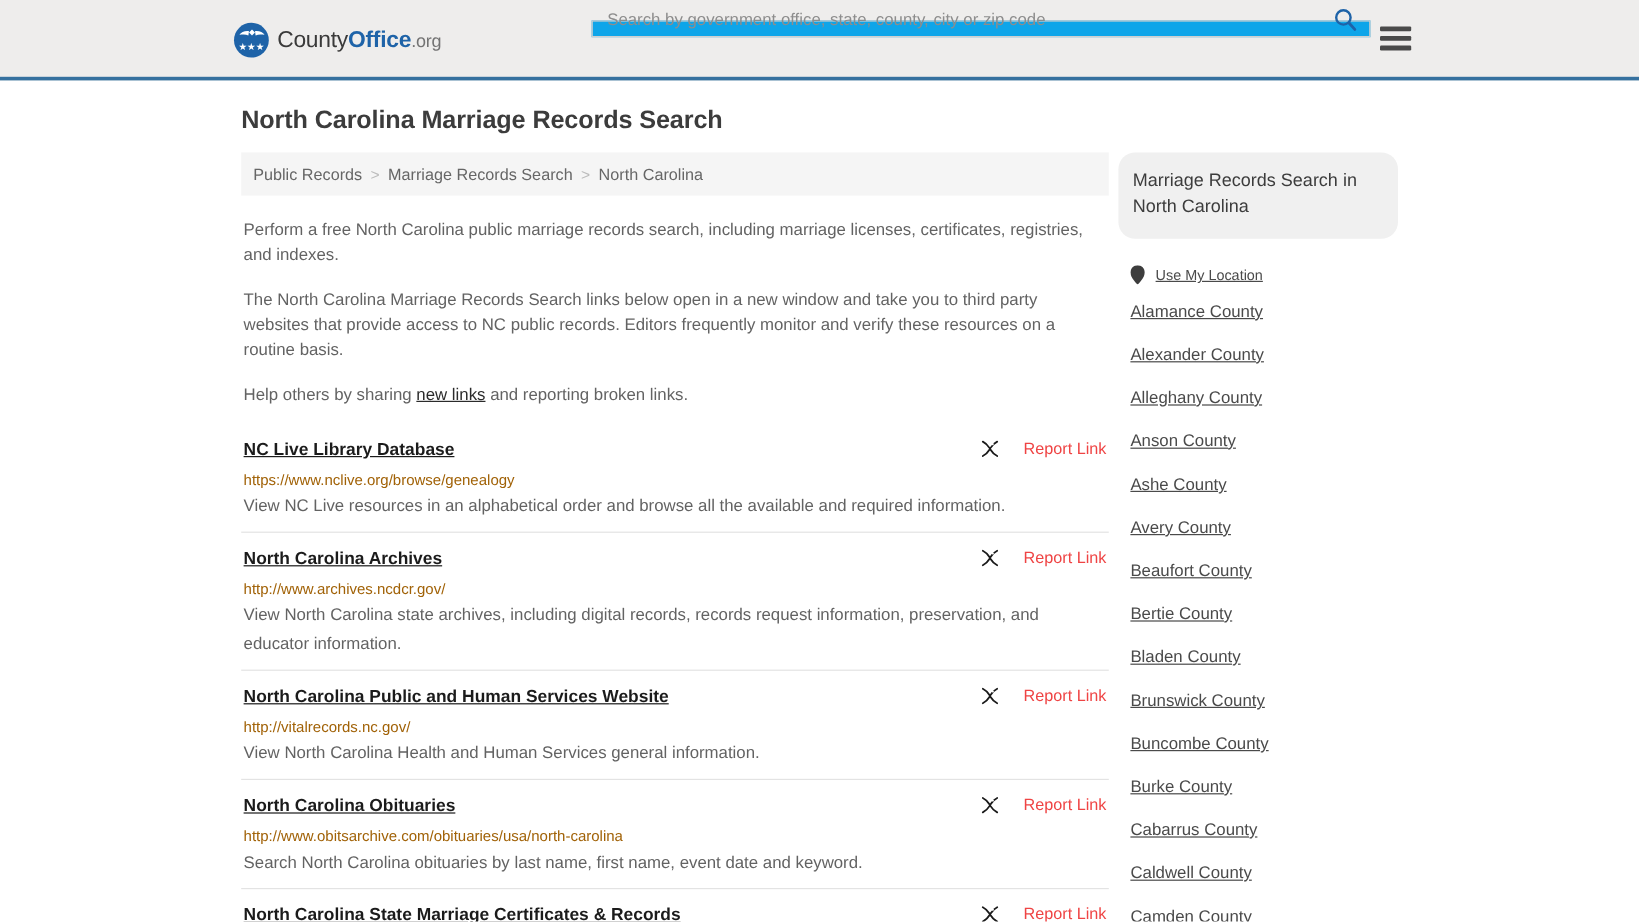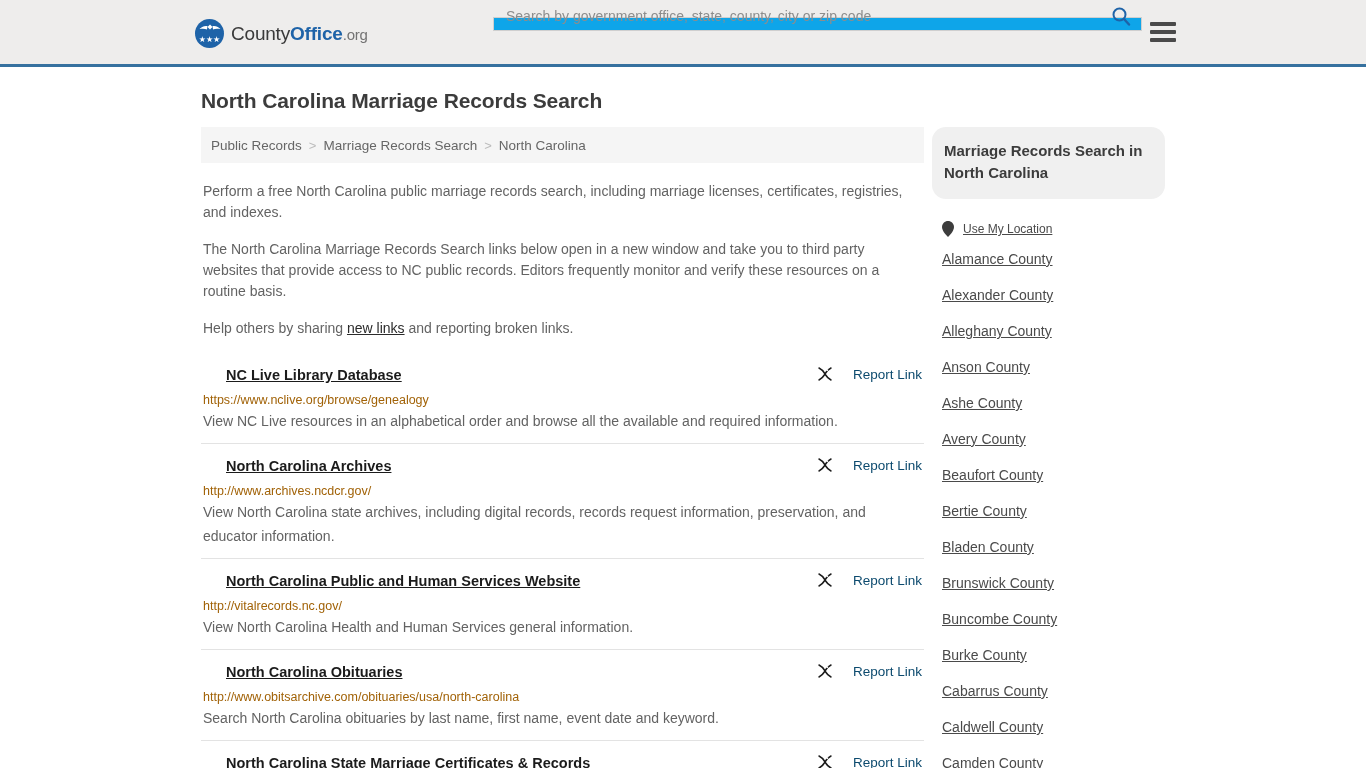--- a/index.html
+++ b/index.html
@@ -198,36 +198,34 @@
   .link-item {
     border-top: 1px solid #e3e3e3;
     padding: 12px 2px 10px 2px;
     position: relative;
   }
   .link-item:first-child { border-top: none; padding-top: 8px; }
   .link-head {
     display: flex;
     justify-content: space-between;
     align-items: flex-start;
-    margin-left: 23px;
   }
   .link-title {
     font-size: 14.5px;
     font-weight: 700;
     color: #1b1b1b;
     text-decoration: underline;
     line-height: 20px;
     cursor: pointer;
   }
   .report {
     display: flex;
-    align-items: center;
     gap: 20px;
     font-size: 13.5px;
-    color: #0c4a6e;
+    color: #ef4444;
     cursor: pointer;
     white-space: nowrap;
     padding-top: 1px;
   }
   .link-url {
     display: block;
     font-size: 12.5px;
     color: #a16207;
     margin-top: 7px;
     line-height: 16px;
@@ -239,21 +237,21 @@
     line-height: 24px;
     margin-top: 1px;
     max-width: 690px;
   }
 
   
   .side-head {
     background: #f0f0f0;
     padding: 13px 12px 15px 12px;
     font-size: 15px;
-    font-weight: 700;
+    font-weight: 400;
     color: #3c3c3c;
     line-height: 22px;
     border-radius: 14px;
   }
   .side-loc {
     display: flex;
     align-items: center;
     gap: 9px;
     padding: 22px 0 0 10px;
     cursor: pointer;

